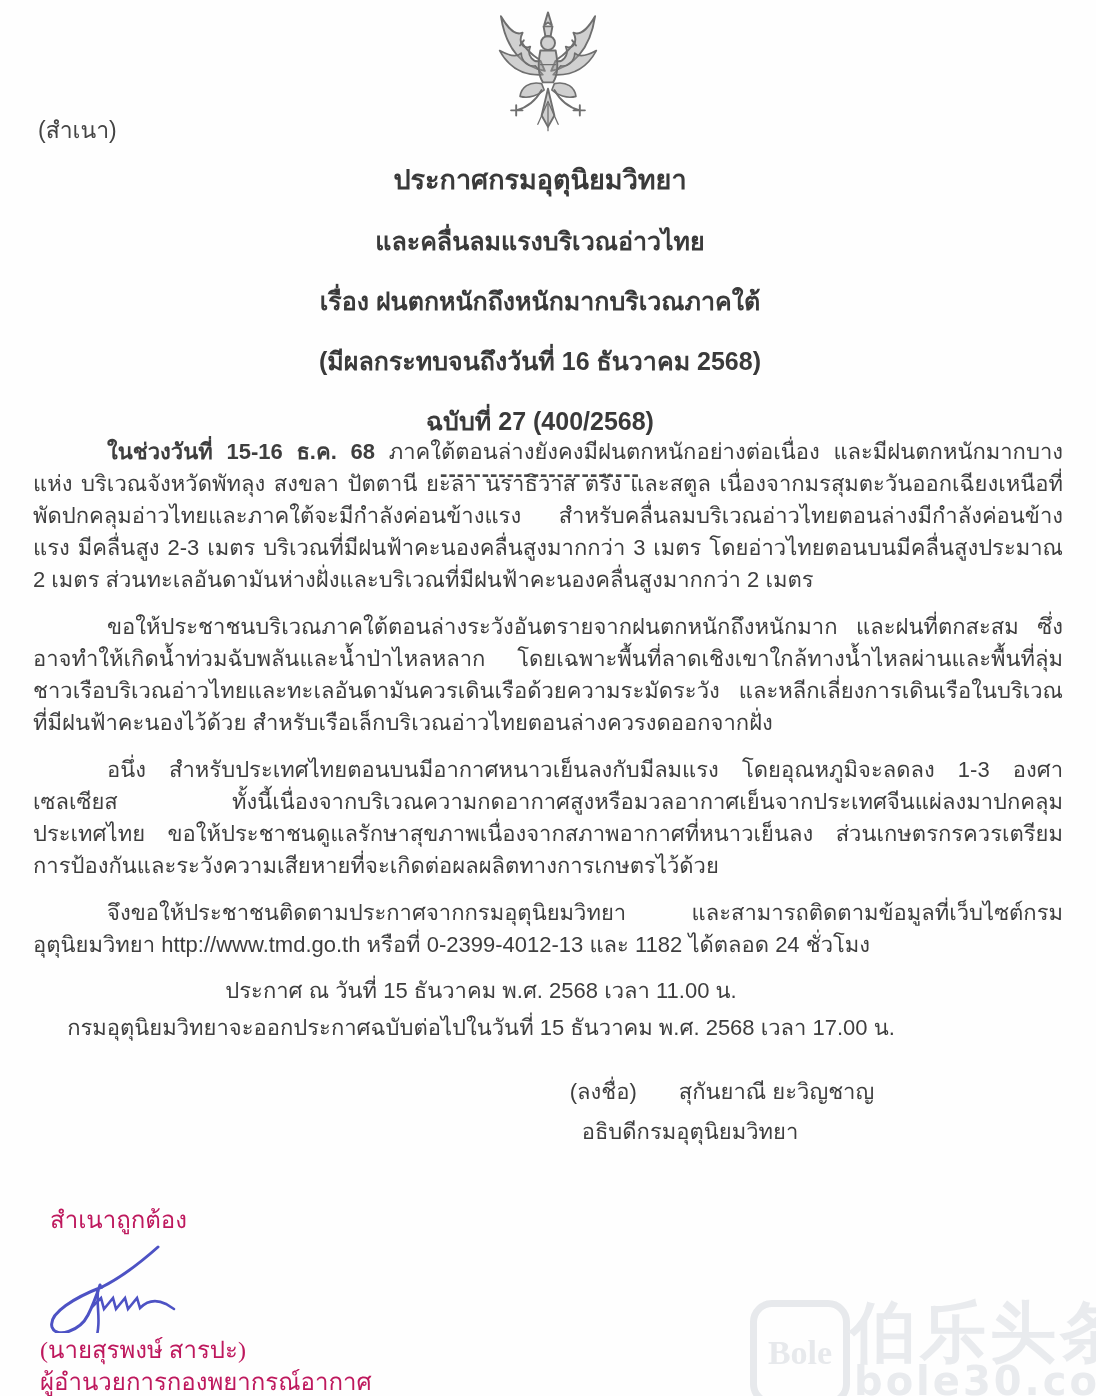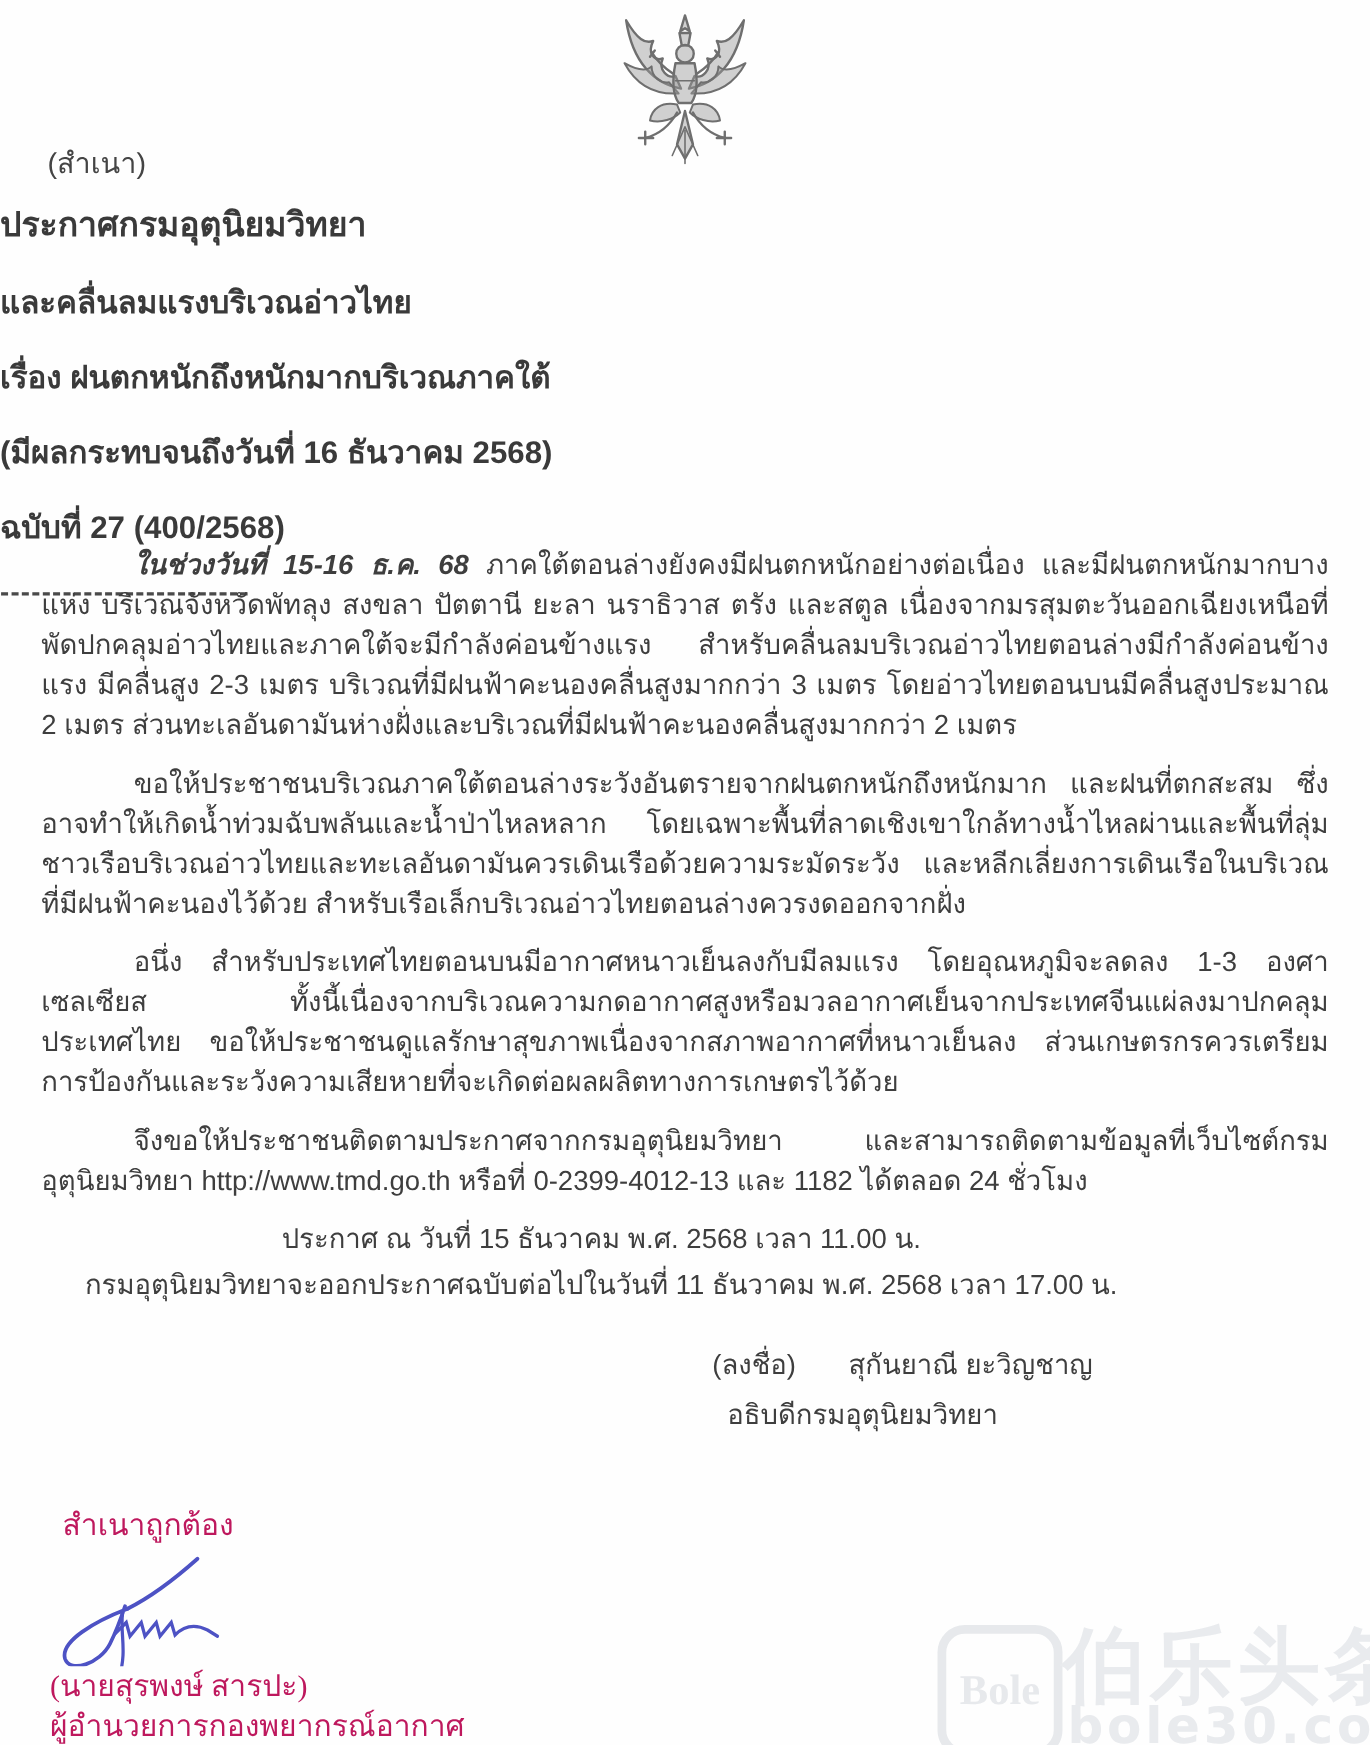--- a/index.html
+++ b/index.html
@@ -13,33 +13,33 @@
   }
   .copy-label{
     position:absolute;left:38px;top:112px;
     font-size:23px;color:#444;
   }
   .emblem{
     position:absolute;left:484px;top:6px;width:128px;height:140px;
   }
   .heading-block{
     position:absolute;left:0;top:158px;width:1080px;
-    text-align:left;font-weight:bold;color:#3a3a3a;
+    text-align:center;font-weight:bold;color:#3a3a3a;
   }
   .heading-title{font-size:27px;margin:0 0 20px 0;}
   .heading-line{font-size:25px;margin:0 0 20px 0;}
   .heading-divider{
     font-size:22px;font-weight:bold;letter-spacing:1px;margin-top:6px;color:#4a4a4a;
   }
   .body-text{
     position:absolute;left:33px;top:436px;width:1030px;
     font-size:22px;line-height:32px;text-align:justify;color:#3e3e3e;
   }
   .body-text p{margin:0 0 15px 0;text-indent:74px;}
-  .p1-lead{font-weight:bold;font-style:italic;}
+  .p1-lead{font-weight:bold;}
   .issued-block{
     position:absolute;left:0;top:972px;width:962px;
     text-align:center;font-size:22px;line-height:37px;color:#3e3e3e;
   }
   .sign-block{
     position:absolute;left:470px;top:1072px;width:440px;
     font-size:22px;line-height:40px;color:#3e3e3e;
   }
   .sign-line1{text-align:center;padding-left:64px;}
   .sign-name{margin-left:42px;}
@@ -124,21 +124,21 @@
 
   <div class="body-text">
     <p><span class="p1-lead">ในช่วงวันที่ 15-16 ธ.ค. 68</span><span> ภาคใต้ตอนล่างยังคงมีฝนตกหนักอย่างต่อเนื่อง และมีฝนตกหนักมากบางแห่ง บริเวณจังหวัดพัทลุง สงขลา ปัตตานี ยะลา นราธิวาส ตรัง และสตูล เนื่องจากมรสุมตะวันออกเฉียงเหนือที่พัดปกคลุมอ่าวไทยและภาคใต้จะมีกำลังค่อนข้างแรง สำหรับคลื่นลมบริเวณอ่าวไทยตอนล่างมีกำลังค่อนข้างแรง มีคลื่นสูง 2-3 เมตร บริเวณที่มีฝนฟ้าคะนองคลื่นสูงมากกว่า 3 เมตร โดยอ่าวไทยตอนบนมีคลื่นสูงประมาณ 2 เมตร ส่วนทะเลอันดามันห่างฝั่งและบริเวณที่มีฝนฟ้าคะนองคลื่นสูงมากกว่า 2 เมตร</span></p>
     <p>ขอให้ประชาชนบริเวณภาคใต้ตอนล่างระวังอันตรายจากฝนตกหนักถึงหนักมาก และฝนที่ตกสะสม ซึ่งอาจทำให้เกิดน้ำท่วมฉับพลันและน้ำป่าไหลหลาก โดยเฉพาะพื้นที่ลาดเชิงเขาใกล้ทางน้ำไหลผ่านและพื้นที่ลุ่ม ชาวเรือบริเวณอ่าวไทยและทะเลอันดามันควรเดินเรือด้วยความระมัดระวัง และหลีกเลี่ยงการเดินเรือในบริเวณที่มีฝนฟ้าคะนองไว้ด้วย สำหรับเรือเล็กบริเวณอ่าวไทยตอนล่างควรงดออกจากฝั่ง</p>
     <p>อนึ่ง สำหรับประเทศไทยตอนบนมีอากาศหนาวเย็นลงกับมีลมแรง โดยอุณหภูมิจะลดลง 1-3 องศาเซลเซียส ทั้งนี้เนื่องจากบริเวณความกดอากาศสูงหรือมวลอากาศเย็นจากประเทศจีนแผ่ลงมาปกคลุมประเทศไทย ขอให้ประชาชนดูแลรักษาสุขภาพเนื่องจากสภาพอากาศที่หนาวเย็นลง ส่วนเกษตรกรควรเตรียมการป้องกันและระวังความเสียหายที่จะเกิดต่อผลผลิตทางการเกษตรไว้ด้วย</p>
     <p>จึงขอให้ประชาชนติดตามประกาศจากกรมอุตุนิยมวิทยา และสามารถติดตามข้อมูลที่เว็บไซต์กรมอุตุนิยมวิทยา http://www.tmd.go.th หรือที่ 0-2399-4012-13 และ 1182 ได้ตลอด 24 ชั่วโมง</p>
   </div>
 
   <div class="issued-block">
     <div>ประกาศ ณ วันที่ 15 ธันวาคม พ.ศ. 2568 เวลา 11.00 น.</div>
-    <div>กรมอุตุนิยมวิทยาจะออกประกาศฉบับต่อไปในวันที่ 11 ธันวาคม พ.ศ. 2568 เวลา 17.00 น.</div>
+    <div>กรมอุตุนิยมวิทยาจะออกประกาศฉบับต่อไปในวันที่ 15 ธันวาคม พ.ศ. 2568 เวลา 17.00 น.</div>
   </div>
 
   <div class="sign-block">
     <div class="sign-line1">
       <span>(ลงชื่อ)</span><span class="sign-name">สุกันยาณี ยะวิญชาญ</span>
     </div>
     <div class="sign-line3">อธิบดีกรมอุตุนิยมวิทยา</div>
   </div>
 
   <div class="cert-block">

